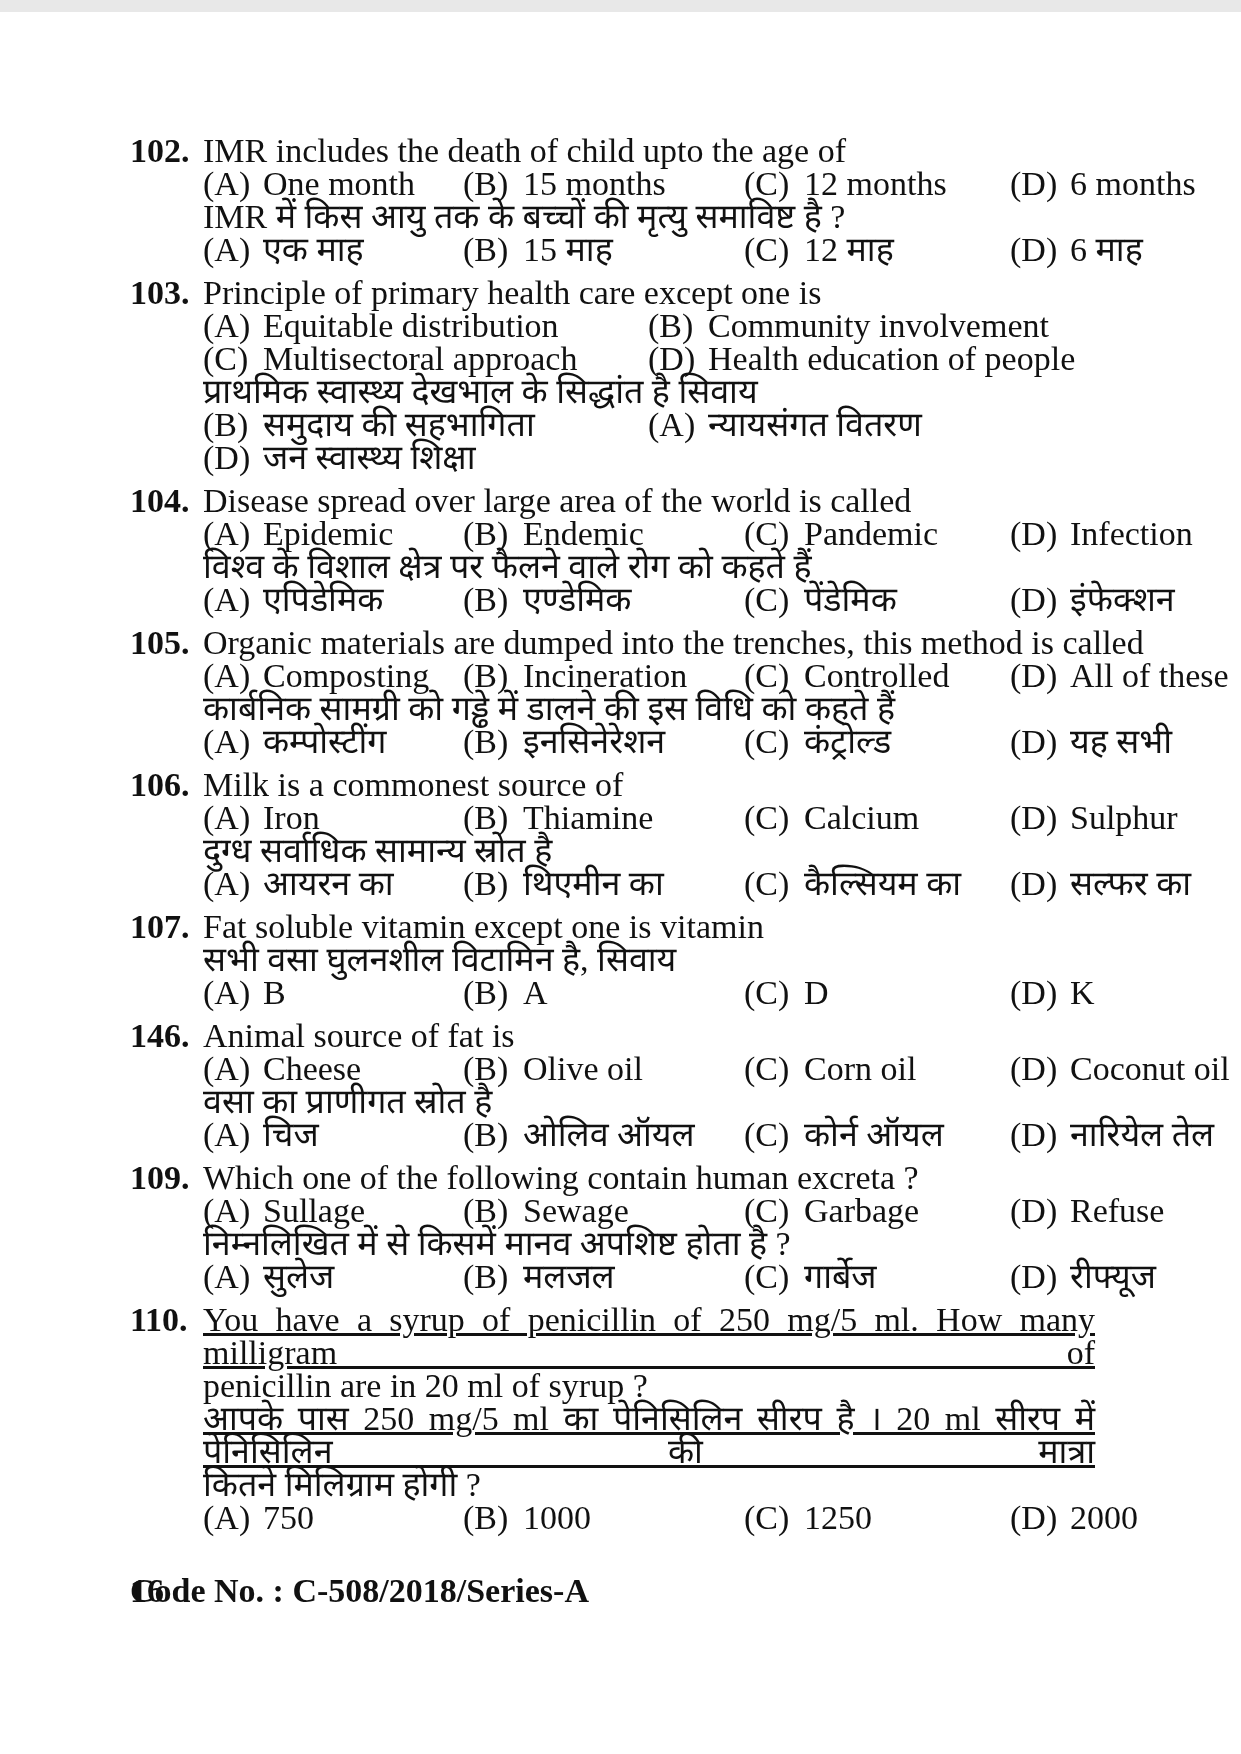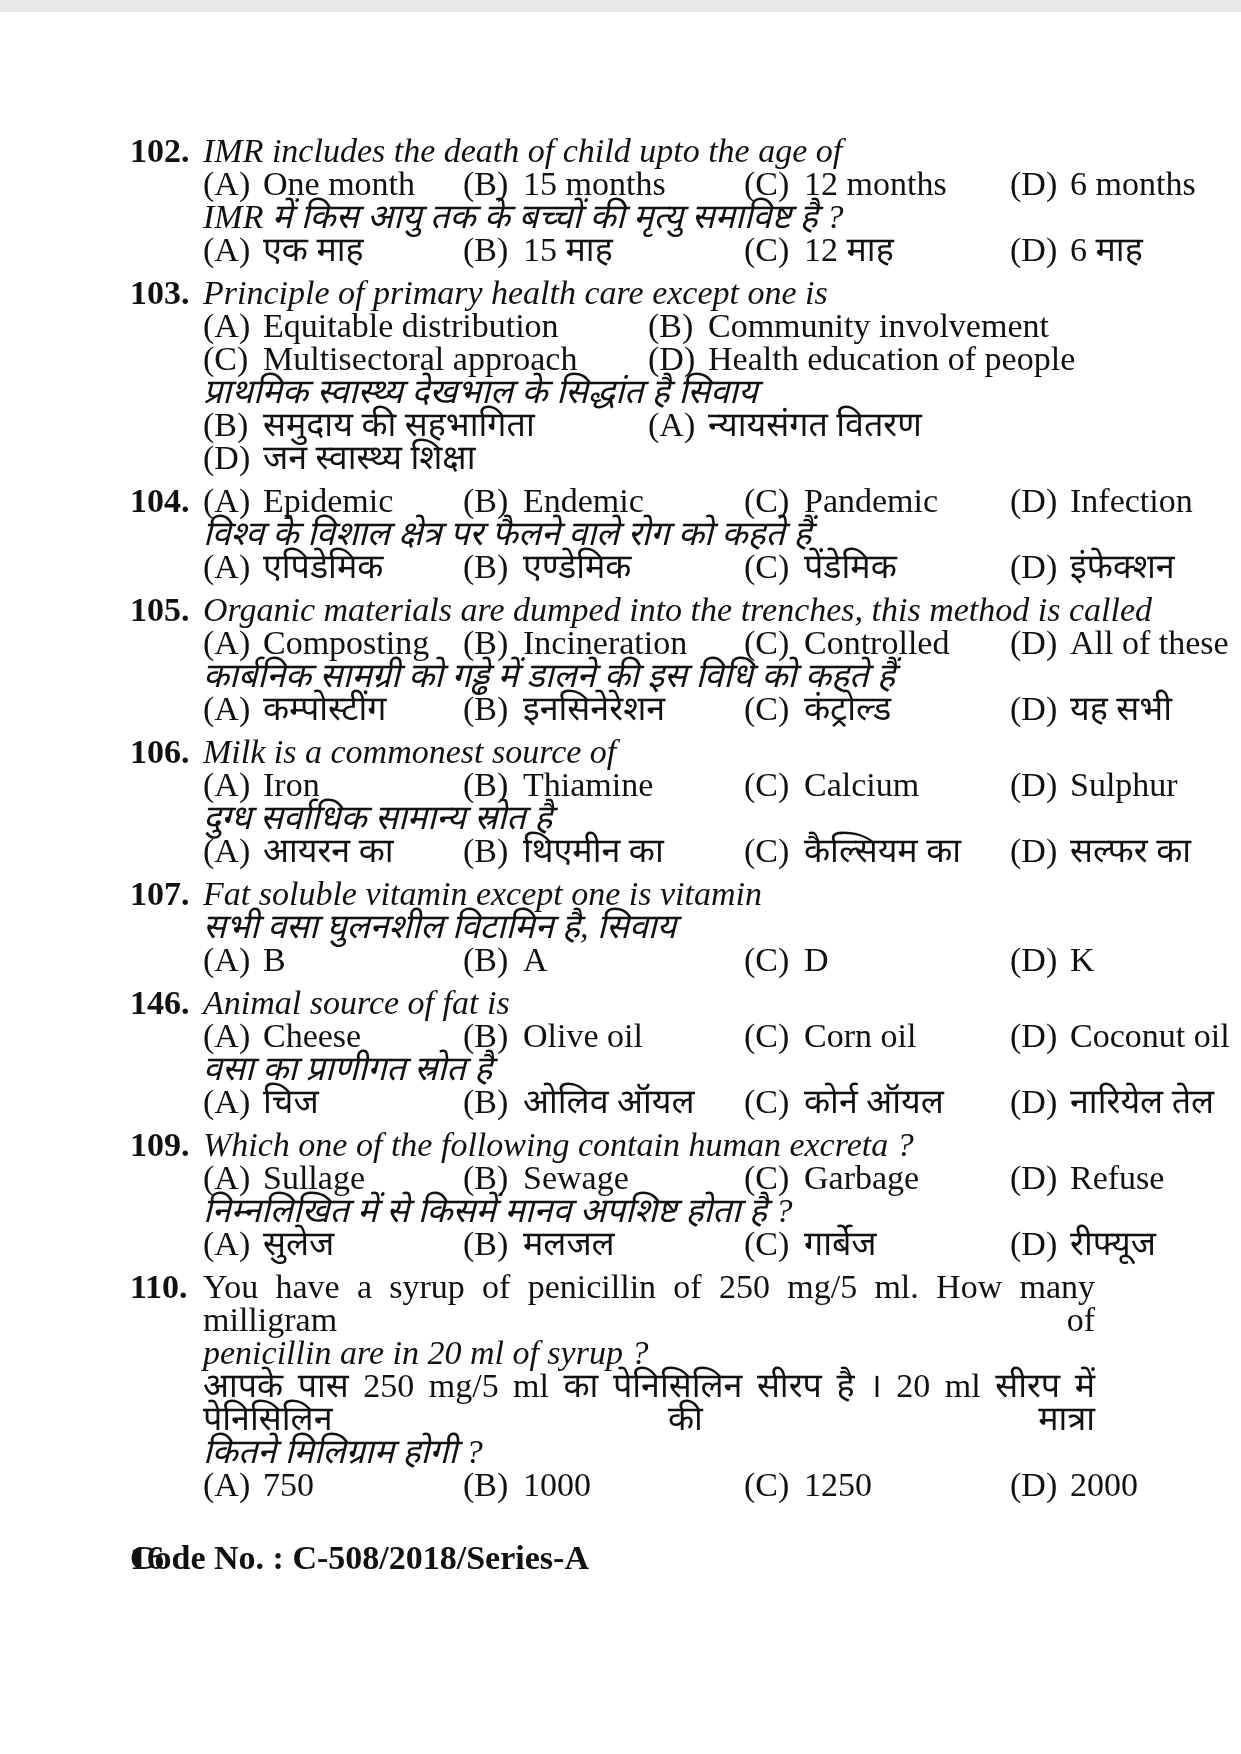--- a/index.html
+++ b/index.html
@@ -11,22 +11,22 @@
     font-family:"Liberation Serif","DejaVu Serif",serif;
     font-size:34px;
     line-height:33px;
     color:#111111;
     overflow:hidden;
   }
   .content{position:absolute;left:130px;top:122px;width:965px;}
   .question{display:flex;margin-bottom:10px;}
   .qnum{width:73px;flex-shrink:0;font-weight:bold;}
   .qbody{width:892px;}
-  .qline{white-space:nowrap;font-style:italic;}
-  .jline{white-space:normal;text-align:justify;text-align-last:justify;}
+  .qline{white-space:nowrap;}
+  .jline{white-space:normal;text-align:justify;text-align-last:justify;text-decoration:underline;}
   .optrow{display:grid;}
   .cols4{grid-template-columns:212px 233px 218px 1fr;gap:48px;}
   .cols2{grid-template-columns:445px 1fr;}
   .opt{white-space:nowrap;}
   .olabel{display:inline-block;min-width:60px;}
   .footer{position:relative;margin-top:40px;font-weight:bold;}
   .footer-code{display:inline-block;}
   .footer-page{position:absolute;left:0;right:0;top:0;}
 </style>
 </head>
@@ -70,20 +70,21 @@
           <span class="opt"><span class="olabel">(B)</span><span>समुदाय की सहभागिता</span></span>
           <span class="opt"><span class="olabel">(A)</span><span>न्यायसंगत वितरण</span></span>
           <span class="opt"><span class="olabel">(D)</span><span>जन स्वास्थ्य शिक्षा</span></span>
         </div>
       </div>
     </div>
 
     <div class="question">
       <div class="qnum">104.</div>
       <div class="qbody">
+        <div class="qline">Disease spread over large area of the world is called</div>
         <div class="optrow cols4">
           <span class="opt"><span class="olabel">(A)</span><span>Epidemic</span></span>
           <span class="opt"><span class="olabel">(B)</span><span>Endemic</span></span>
           <span class="opt"><span class="olabel">(C)</span><span>Pandemic</span></span>
           <span class="opt"><span class="olabel">(D)</span><span>Infection</span></span>
         </div>
         <div class="qline">विश्व के विशाल क्षेत्र पर फैलने वाले रोग को कहते हैं</div>
         <div class="optrow cols4">
           <span class="opt"><span class="olabel">(A)</span><span>एपिडेमिक</span></span>
           <span class="opt"><span class="olabel">(B)</span><span>एण्डेमिक</span></span>

